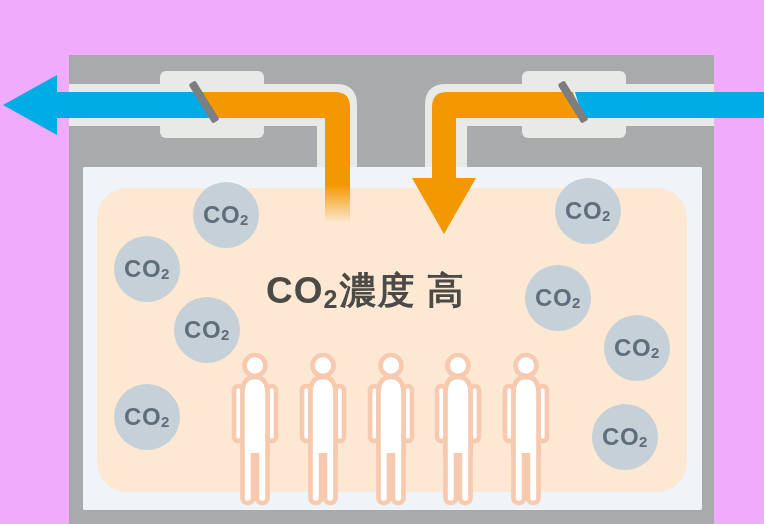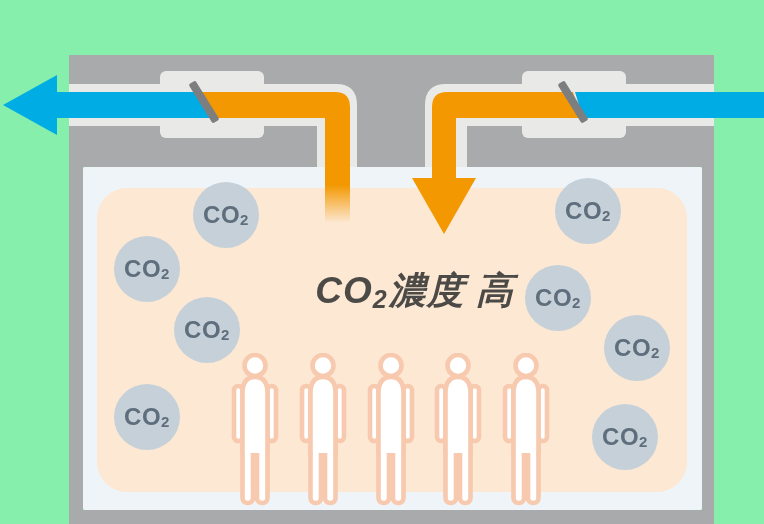--- a/index.html
+++ b/index.html
@@ -1,31 +1,31 @@
 <!DOCTYPE html>
 <html><head>
 <meta charset="utf-8">
 <style>
   html,body{margin:0;padding:0;background:#000;}
   .stage{
-    position:relative;width:764px;height:524px;background:#86efac;overflow:hidden;
+    position:relative;width:764px;height:524px;background:#f0abfc;overflow:hidden;
     font-family:"Liberation Sans","DejaVu Sans",sans-serif;
   }
   .stage svg.diagram{position:absolute;left:0;top:0;}
   .bubble{
     position:absolute;width:66px;height:66px;border-radius:50%;
     background:#c5d0d9;color:#5f6e7c;font-weight:bold;
     display:flex;align-items:center;justify-content:center;
     font-size:24px;letter-spacing:.5px;user-select:none;
   }
   .co2-sub{font-size:15px;display:inline-block;transform:translateY(4px);}
   .title{
     position:absolute;left:266px;top:266px;width:248px;height:50px;
-    text-align:right;color:#4c4a47;font-weight:bold;font-size:37px;
-    letter-spacing:1px;white-space:nowrap;font-style:italic;
+    text-align:left;color:#4c4a47;font-weight:bold;font-size:37px;
+    letter-spacing:1px;white-space:nowrap;
   }
   .title-sub{font-size:25px;display:inline-block;transform:translateY(5px);margin-right:1px;}
   .person{position:absolute;top:353px;width:50px;height:154px;}
   .person .part{stroke:#f7c9ae;stroke-width:4.6;fill:#ffffff;stroke-linecap:round;}
 </style>
 </head>
 <body>
 
 <div class="stage">
 

